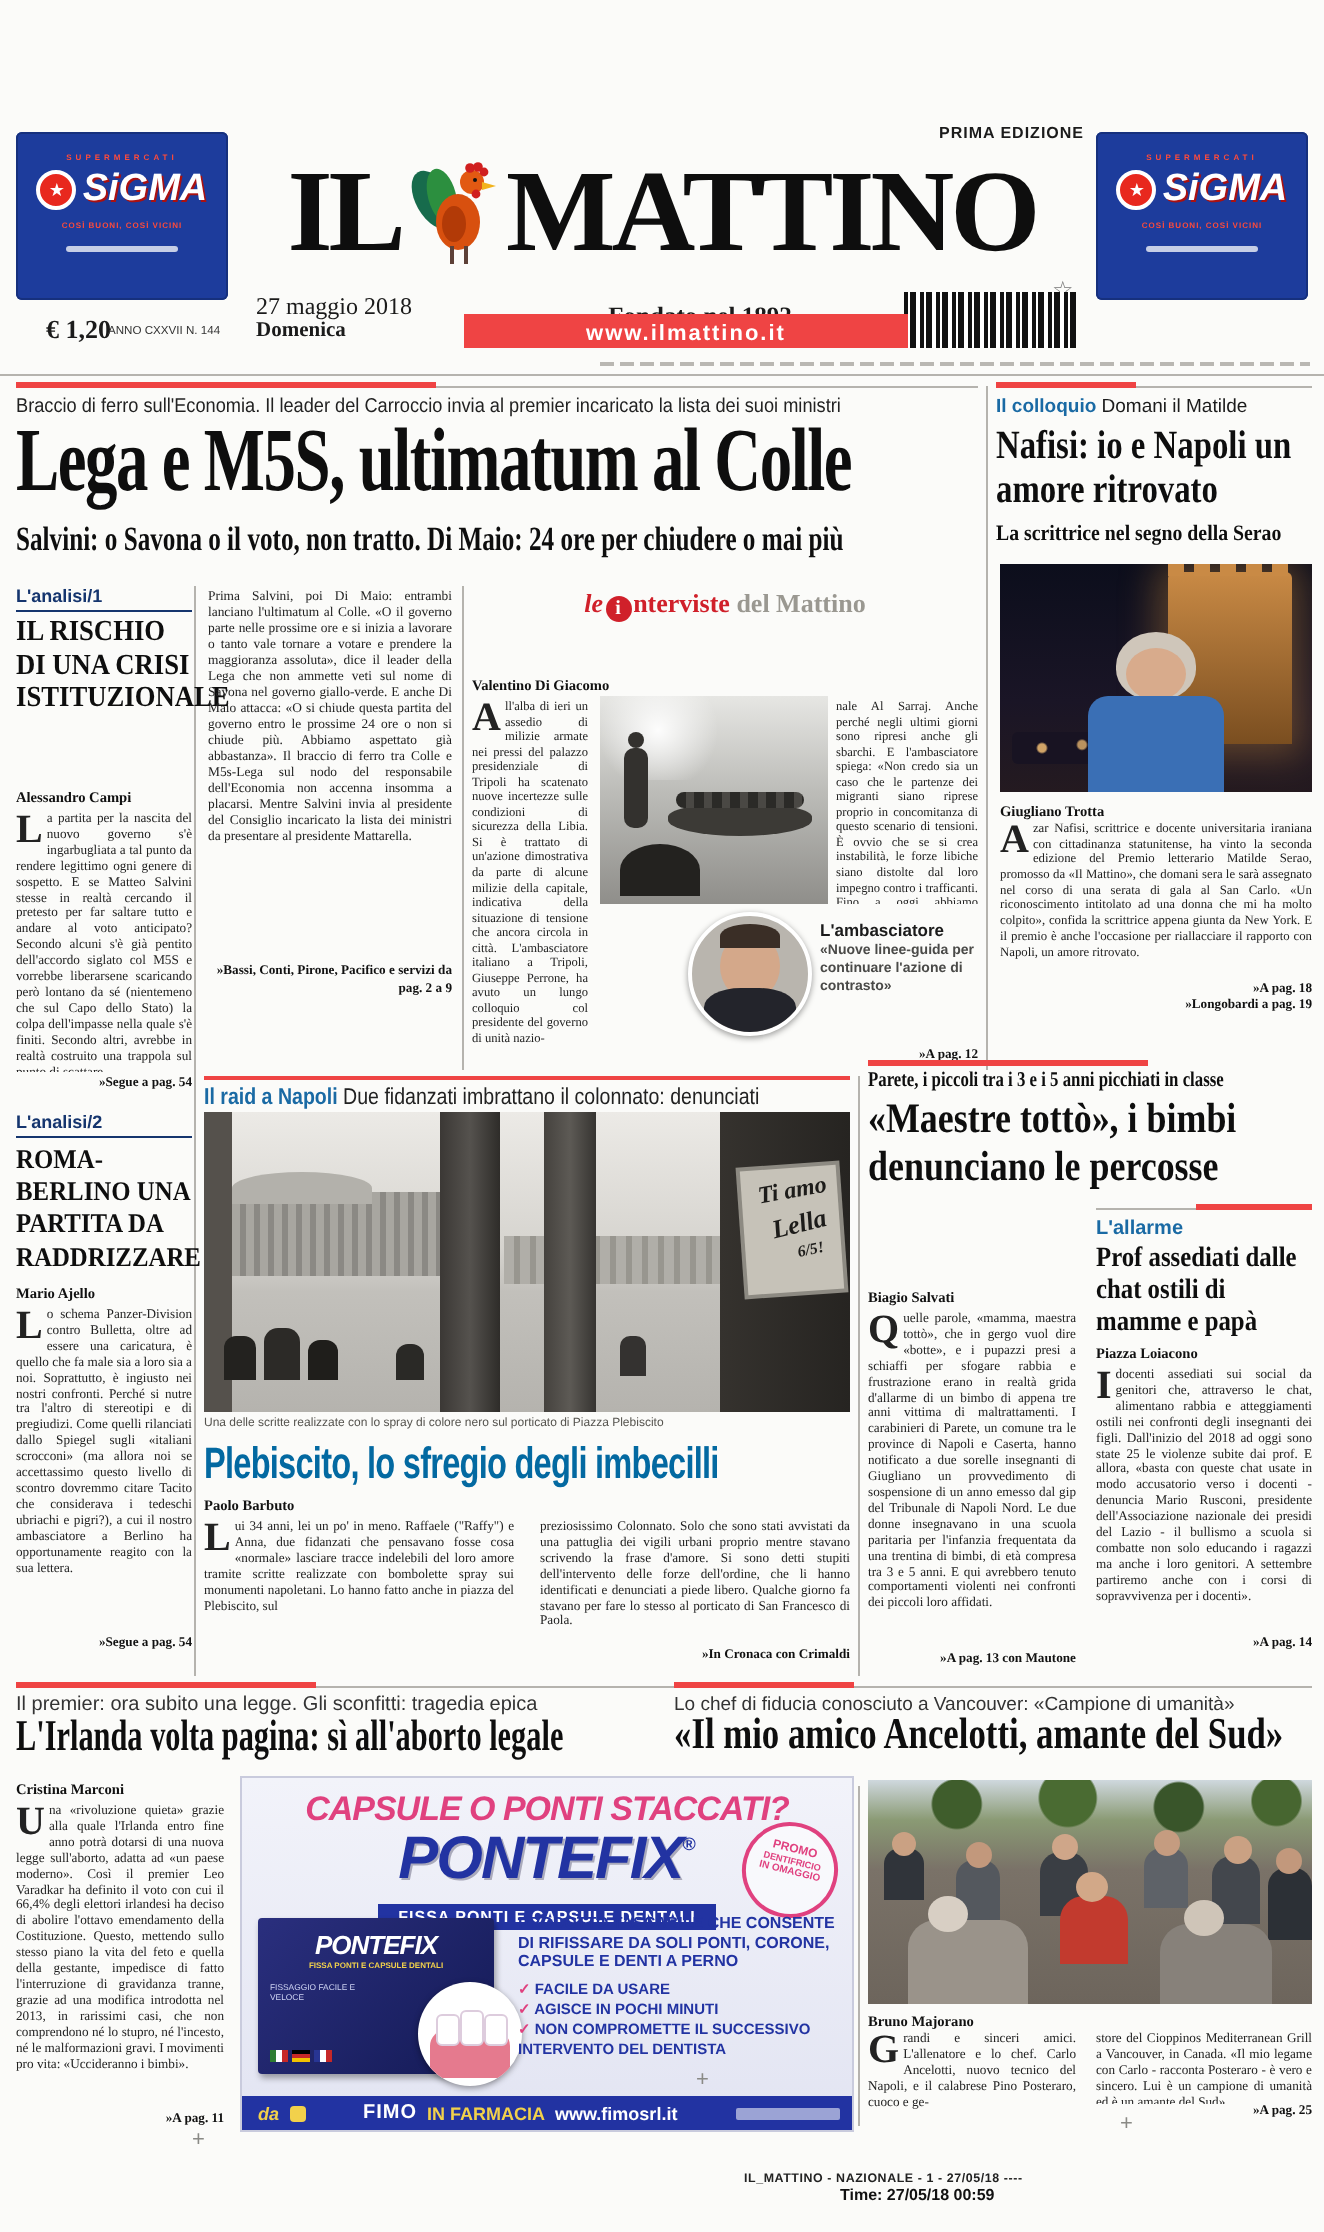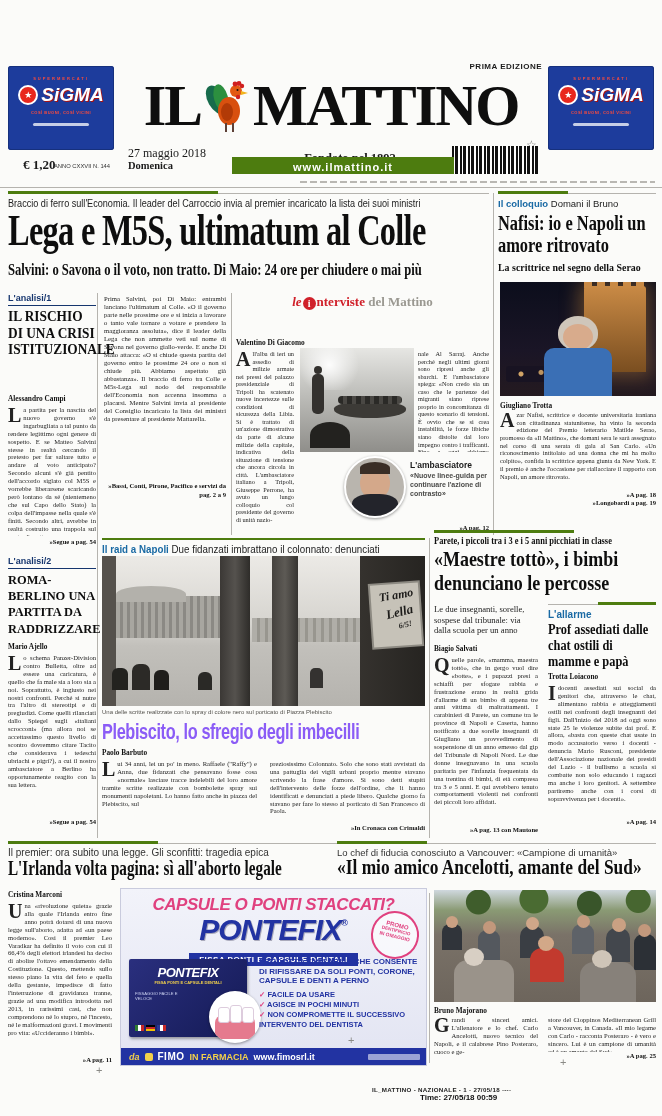--- a/index.html
+++ b/index.html
@@ -11,21 +11,21 @@
   .b{font-weight:bold;}
   .hl{font-family:"Liberation Serif",serif;font-weight:bold;color:#0e0e0e;line-height:1.02;}
   .sq{display:inline-block;white-space:nowrap;transform-origin:0 60%;}
   .sqblock{transform-origin:0 0;}
   .body{font-size:6.6px;line-height:1.2;text-align:justify;overflow:hidden;color:#222;}
   .dc::first-letter{float:left;font-size:20px;line-height:16px;padding:1px 2px 0 0;font-weight:bold;}
   .auth{font-family:Liberation Serif, serif;font-weight:bold;font-size:7.3px;color:#111;text-align:right;}
   .ref{font-weight:bold;font-size:6.6px;text-align:right;color:#111;}
   .lab{font-family:"Liberation Sans",sans-serif;font-weight:bold;color:#1a6aa4;}
   .hair{background:#b5b3ae;}
-  .accent{background:#4d7c0f;}
+  .accent{background:#ef4444;}
   .capt{font-family:"Liberation Sans",sans-serif;font-size:6px;color:#55534e;}
   .photo{overflow:hidden;position:absolute;}
   
   .sigma{background:#1d3c9c;border-radius:3px;text-align:center;box-shadow:inset 0 0 0 1px #16307d;}
   .sigma .ov{font-family:"Liberation Sans",sans-serif;font-size:4px;letter-spacing:2px;color:#ff4b3a;font-weight:bold;margin-top:10px;}
   .sigma .row{display:flex;align-items:center;justify-content:center;gap:3px;margin-top:3px;}
   .sigma .star{width:16px;height:16px;border-radius:50%;background:#e8281e;border:2px solid #fff;color:#fff;
                font-size:9px;line-height:16px;}
   .sigma .nm{color:#fff;font-style:italic;font-weight:bold;font-size:19px;font-family:"Liberation Sans",sans-serif;
              text-shadow:1px 1px 0 #a11;}
@@ -116,21 +116,21 @@
   </div>
 
   <div class="abs hl" style="left:8px;top:261px;width:481px;font-size:17px;">
     <span class="sq" style="transform:scaleX(.74);">Salvini: o Savona o il voto, non tratto. Di Maio: 24 ore per chiudere o mai più</span>
   </div>
 
   <div class="abs hair" style="left:498px;top:193px;width:158px;height:1px;"></div>
   <div class="abs accent" style="left:498px;top:191px;width:70px;height:3px;"></div>
   <div class="abs san" style="left:498px;top:198px;width:158px;font-size:9.5px;">
     <span class="b" style="color:#1a6aa4;">Il colloquio</span>
-    <span>Domani il Bruno</span>
+    <span>Domani il Matilde</span>
   </div>
   <div class="abs hl sqblock" style="left:498px;top:212px;width:190px;font-size:20px;transform:scaleX(.82);line-height:1.12;">Nafisi: io e Napoli un amore ritrovato</div>
   <div class="abs hl" style="left:498px;top:262px;width:158px;font-size:11px;">
     <span class="sq" style="transform:scaleX(.9);">La scrittrice nel segno della Serao</span>
   </div>
 
   <div class="photo" style="left:500px;top:282px;width:156px;height:114px;background:linear-gradient(180deg,#0c0e1c 0%,#1a1526 60%,#241a20 100%);">
     <div class="abs" style="left:84px;top:4px;width:62px;height:86px;background:linear-gradient(180deg,#c98a45,#7a4e20);border-radius:3px 3px 0 0;box-shadow:0 0 18px 6px rgba(220,150,60,.35);"></div>
     <div class="abs" style="left:84px;top:0px;width:62px;height:6px;background:repeating-linear-gradient(90deg,#c98a45 0 8px,transparent 8px 13px);"></div>
     <div class="abs" style="left:6px;top:84px;width:50px;height:16px;background:radial-gradient(circle at 30% 50%,rgba(255,200,120,.8) 0 2px,transparent 3px),radial-gradient(circle at 70% 40%,rgba(255,200,120,.7) 0 2px,transparent 3px),#181322;border-radius:3px;"></div>
@@ -208,50 +208,49 @@
       <div style="font-family:'Liberation Serif',serif;font-style:italic;font-weight:bold;color:#1d1c1a;font-size:8px;transform:rotate(-8deg);padding:1px 0 0 26px;">6/5!</div>
     </div>
     <div class="abs" style="left:10px;top:112px;width:16px;height:22px;border-radius:6px 6px 0 0;background:#23221f;"></div>
     <div class="abs" style="left:30px;top:108px;width:18px;height:26px;border-radius:7px 7px 0 0;background:#2c2a27;"></div>
     <div class="abs" style="left:52px;top:114px;width:15px;height:20px;border-radius:6px 6px 0 0;background:#1f1e1b;"></div>
     <div class="abs" style="left:96px;top:116px;width:14px;height:18px;border-radius:6px 6px 0 0;background:#2a2926;"></div>
     <div class="abs" style="left:208px;top:112px;width:13px;height:20px;border-radius:5px 5px 0 0;background:#343230;"></div>
   </div>
   <div class="abs capt" style="left:102px;top:709px;width:323px;">Una delle scritte realizzate con lo spray di colore nero sul porticato di Piazza Plebiscito</div>
 
-  <div class="abs san b" style="left:102px;top:719px;width:323px;font-size:22px;color:#8b5cf6;">
+  <div class="abs san b" style="left:102px;top:719px;width:323px;font-size:22px;color:#0369a1;">
     <span class="sq" style="transform:scaleX(.74);letter-spacing:-.5px;">Plebiscito, lo sfregio degli imbecilli</span>
   </div>
   <div class="abs auth" style="left:102px;top:748px;">Paolo Barbuto</div>
   <div class="abs body dc" style="left:102px;top:760px;width:155px;height:72px;">Lui 34 anni, lei un po' in meno. Raffaele ("Raffy") e Anna, due fidanzati che pensavano fosse cosa «normale» lasciare tracce indelebili del loro amore tramite scritte realizzate con bombolette spray sui monumenti napoletani. Lo hanno fatto anche in piazza del Plebiscito, sul</div>
   <div class="abs body" style="left:270px;top:760px;width:155px;height:62px;">preziosissimo Colonnato. Solo che sono stati avvistati da una pattuglia dei vigili urbani proprio mentre stavano scrivendo la frase d'amore. Si sono detti stupiti dell'intervento delle forze dell'ordine, che li hanno identificati e denunciati a piede libero. Qualche giorno fa stavano per fare lo stesso al porticato di San Francesco di Paola.</div>
   <div class="abs ref" style="left:270px;top:824px;width:155px;">»In Cronaca con Crimaldi</div>
 
   <div class="abs lab" style="left:8px;top:556px;font-size:9px;color:#15356e;border-bottom:1px solid #15356e;width:88px;padding-bottom:2px;">L'analisi/2</div>
   <div class="abs hl sqblock" style="left:8px;top:572px;width:96px;font-size:13.5px;transform:scaleX(.92);line-height:1.2;">ROMA-BERLINO UNA PARTITA DA RADDRIZZARE</div>
   <div class="abs auth" style="left:8px;top:642px;">Mario Ajello</div>
   <div class="abs body dc" style="left:8px;top:654px;width:88px;height:160px;">Lo schema Panzer-Division contro Bulletta, oltre ad essere una caricatura, è quello che fa male sia a loro sia a noi. Soprattutto, è ingiusto nei nostri confronti. Perché si nutre tra l'altro di stereotipi e di pregiudizi. Come quelli rilanciati dallo Spiegel sugli «italiani scrocconi» (ma allora noi se accettassimo questo livello di scontro dovremmo citare Tacito che considerava i tedeschi ubriachi e pigri?), a cui il nostro ambasciatore a Berlino ha opportunamente reagito con la sua lettera.</div>
   <div class="abs ref" style="left:8px;top:818px;width:88px;">»Segue a pag. 54</div>
 
   <div class="abs accent" style="left:434px;top:530px;width:140px;height:3px;"></div>
   <div class="abs hl" style="left:434px;top:536px;width:222px;font-size:10.5px;">
     <span class="sq" style="transform:scaleX(.8);">Parete, i piccoli tra i 3 e i 5 anni picchiati in classe</span>
   </div>
   <div class="abs hl sqblock" style="left:434px;top:548px;width:260px;font-size:21px;transform:scaleX(.855);line-height:1.12;">«Maestre tottò», i bimbi denunciano le percosse</div>
 
-  <div class="abs ser" style="left:434px;top:604px;width:104px;font-size:8.6px;line-height:1.25;color:#222;">Le due insegnanti, sorelle, sospese dal tribunale: via dalla scuola per un anno</div>
   <div class="abs auth" style="left:434px;top:644px;">Biagio Salvati</div>
   <div class="abs body dc" style="left:434px;top:656px;width:104px;height:166px;">Quelle parole, «mamma, maestra tottò», che in gergo vuol dire «botte», e i pupazzi presi a schiaffi per sfogare rabbia e frustrazione erano in realtà grida d'allarme di un bimbo di appena tre anni vittima di maltrattamenti. I carabinieri di Parete, un comune tra le province di Napoli e Caserta, hanno notificato a due sorelle insegnanti di Giugliano un provvedimento di sospensione di un anno emesso dal gip del Tribunale di Napoli Nord. Le due donne insegnavano in una scuola paritaria per l'infanzia frequentata da una trentina di bimbi, di età compresa tra 3 e 5 anni. E qui avrebbero tenuto comportamenti violenti nei confronti dei piccoli loro affidati.</div>
   <div class="abs ref" style="left:434px;top:826px;width:104px;">»A pag. 13 con Mautone</div>
 
   <div class="abs hair" style="left:548px;top:604px;width:108px;height:1px;"></div>
   <div class="abs accent" style="left:598px;top:602px;width:58px;height:3px;"></div>
   <div class="abs lab" style="left:548px;top:609px;font-size:10px;">L'allarme</div>
   <div class="abs hl sqblock" style="left:548px;top:622px;width:122px;font-size:14px;transform:scaleX(.885);line-height:1.15;">Prof assediati dalle chat ostili di mamme e papà</div>
-  <div class="abs auth" style="left:548px;top:672px;">Trotta Loiacono</div>
+  <div class="abs auth" style="left:548px;top:672px;">Piazza Loiacono</div>
   <div class="abs body dc" style="left:548px;top:684px;width:108px;height:132px;">I docenti assediati sui social da genitori che, attraverso le chat, alimentano rabbia e atteggiamenti ostili nei confronti degli insegnanti dei figli. Dall'inizio del 2018 ad oggi sono state 25 le violenze subite dai prof. E allora, «basta con queste chat usate in modo accusatorio verso i docenti - denuncia Mario Rusconi, presidente dell'Associazione nazionale dei presidi del Lazio - il bullismo a scuola si combatte non solo educando i ragazzi ma anche i loro genitori. A settembre partiremo anche con i corsi di sopravvivenza per i docenti».</div>
   <div class="abs ref" style="left:548px;top:818px;width:108px;">»A pag. 14</div>
 
   <div class="abs hair" style="left:8px;top:843px;width:417px;height:1px;"></div>
   <div class="abs accent" style="left:8px;top:841px;width:150px;height:3px;"></div>
   <div class="abs san" style="left:8px;top:847px;width:332px;font-size:10px;color:#333;">Il premier: ora subito una legge. Gli sconfitti: tragedia epica</div>
   <div class="abs hl" style="left:8px;top:857px;width:332px;font-size:22px;">
     <span class="sq" style="transform:scaleX(.69);">L'Irlanda volta pagina: sì all'aborto legale</span>
   </div>
   <div class="abs auth" style="left:8px;top:890px;">Cristina Marconi</div>
@@ -295,21 +294,21 @@
       <div style="margin-top:4px;">
         <div class="san b" style="font-size:7.5px;color:#2233a2;line-height:1.35;"><span class="check">✓ </span><span>FACILE DA USARE</span></div>
         <div class="san b" style="font-size:7.5px;color:#2233a2;line-height:1.35;"><span class="check">✓ </span><span>AGISCE IN POCHI MINUTI</span></div>
         <div class="san b" style="font-size:7.5px;color:#2233a2;line-height:1.35;"><span class="check">✓ </span><span>NON COMPROMETTE IL SUCCESSIVO INTERVENTO DEL DENTISTA</span></div>
       </div>
     </div>
 
     <div class="abs" style="left:0;bottom:0;width:305px;height:17px;background:#2233a2;display:flex;align-items:center;gap:5px;padding-left:8px;box-sizing:border-box;">
       <span class="san b" style="color:#f2d14b;font-size:9px;font-style:italic;">da</span>
       <span style="width:8px;height:8px;background:#f2d14b;border-radius:2px;display:inline-block;"></span>
-      <span class="san b" style="color:#fff;font-size:10px;letter-spacing:.5px;">FIMO</span>
+      <span class="san b" style="color:#fff;font-size:10px;letter-spacing:.5px;margin-left:24px;">FIMO</span>
       <span class="san b" style="color:#f2d14b;font-size:9px;">IN FARMACIA</span>
       <span class="san b" style="color:#fff;font-size:9px;">www.fimosrl.it</span>
       <span style="width:52px;height:6px;background:rgba(255,255,255,.55);margin-left:auto;margin-right:6px;border-radius:1px;"></span>
     </div>
   </div>
 
   <div class="abs hair" style="left:337px;top:843px;width:319px;height:1px;"></div>
   <div class="abs accent" style="left:337px;top:841px;width:90px;height:3px;"></div>
   <div class="abs san" style="left:337px;top:847px;width:323px;font-size:9.5px;color:#333;">Lo chef di fiducia conosciuto a Vancouver: «Campione di umanità»</div>
   <div class="abs hl" style="left:337px;top:856px;width:323px;font-size:22px;">

